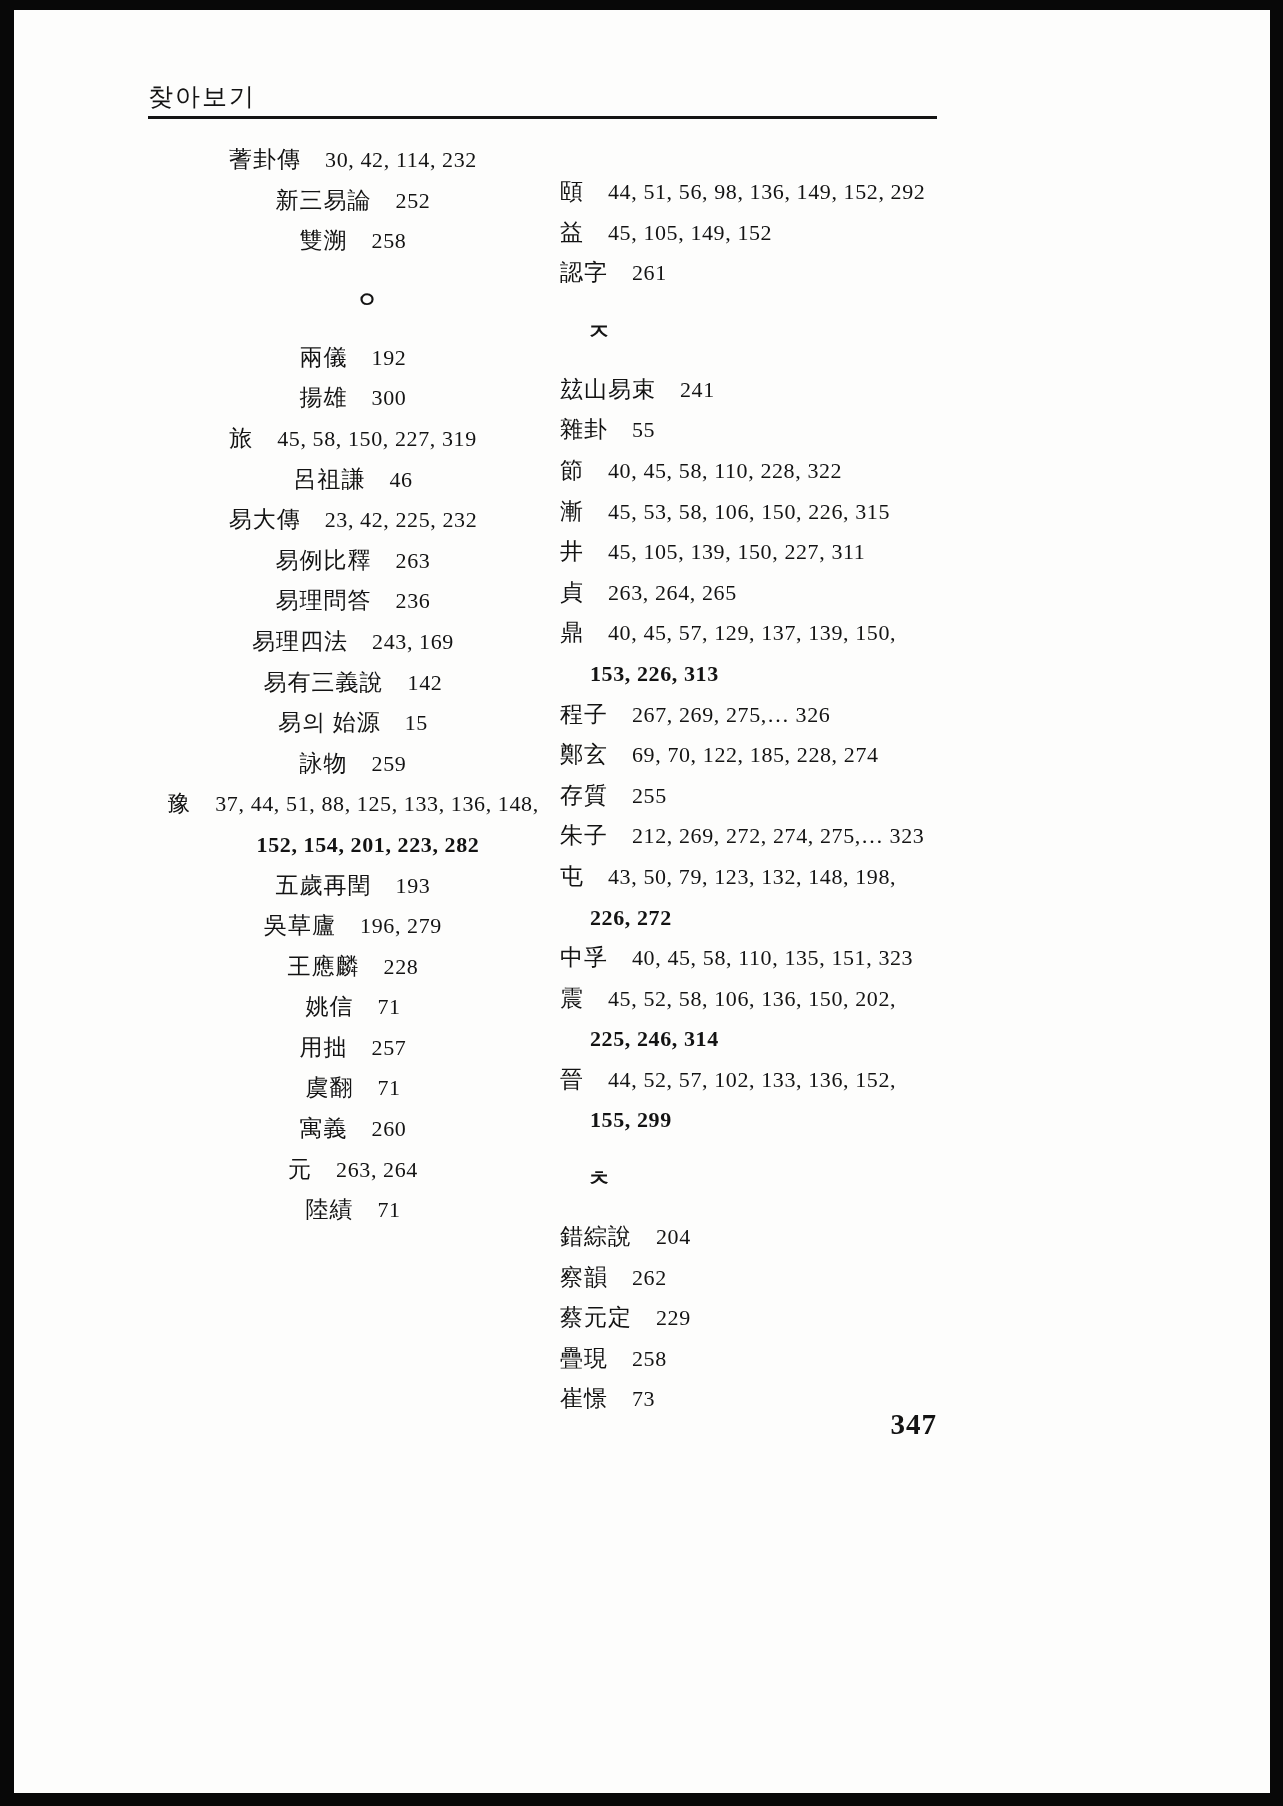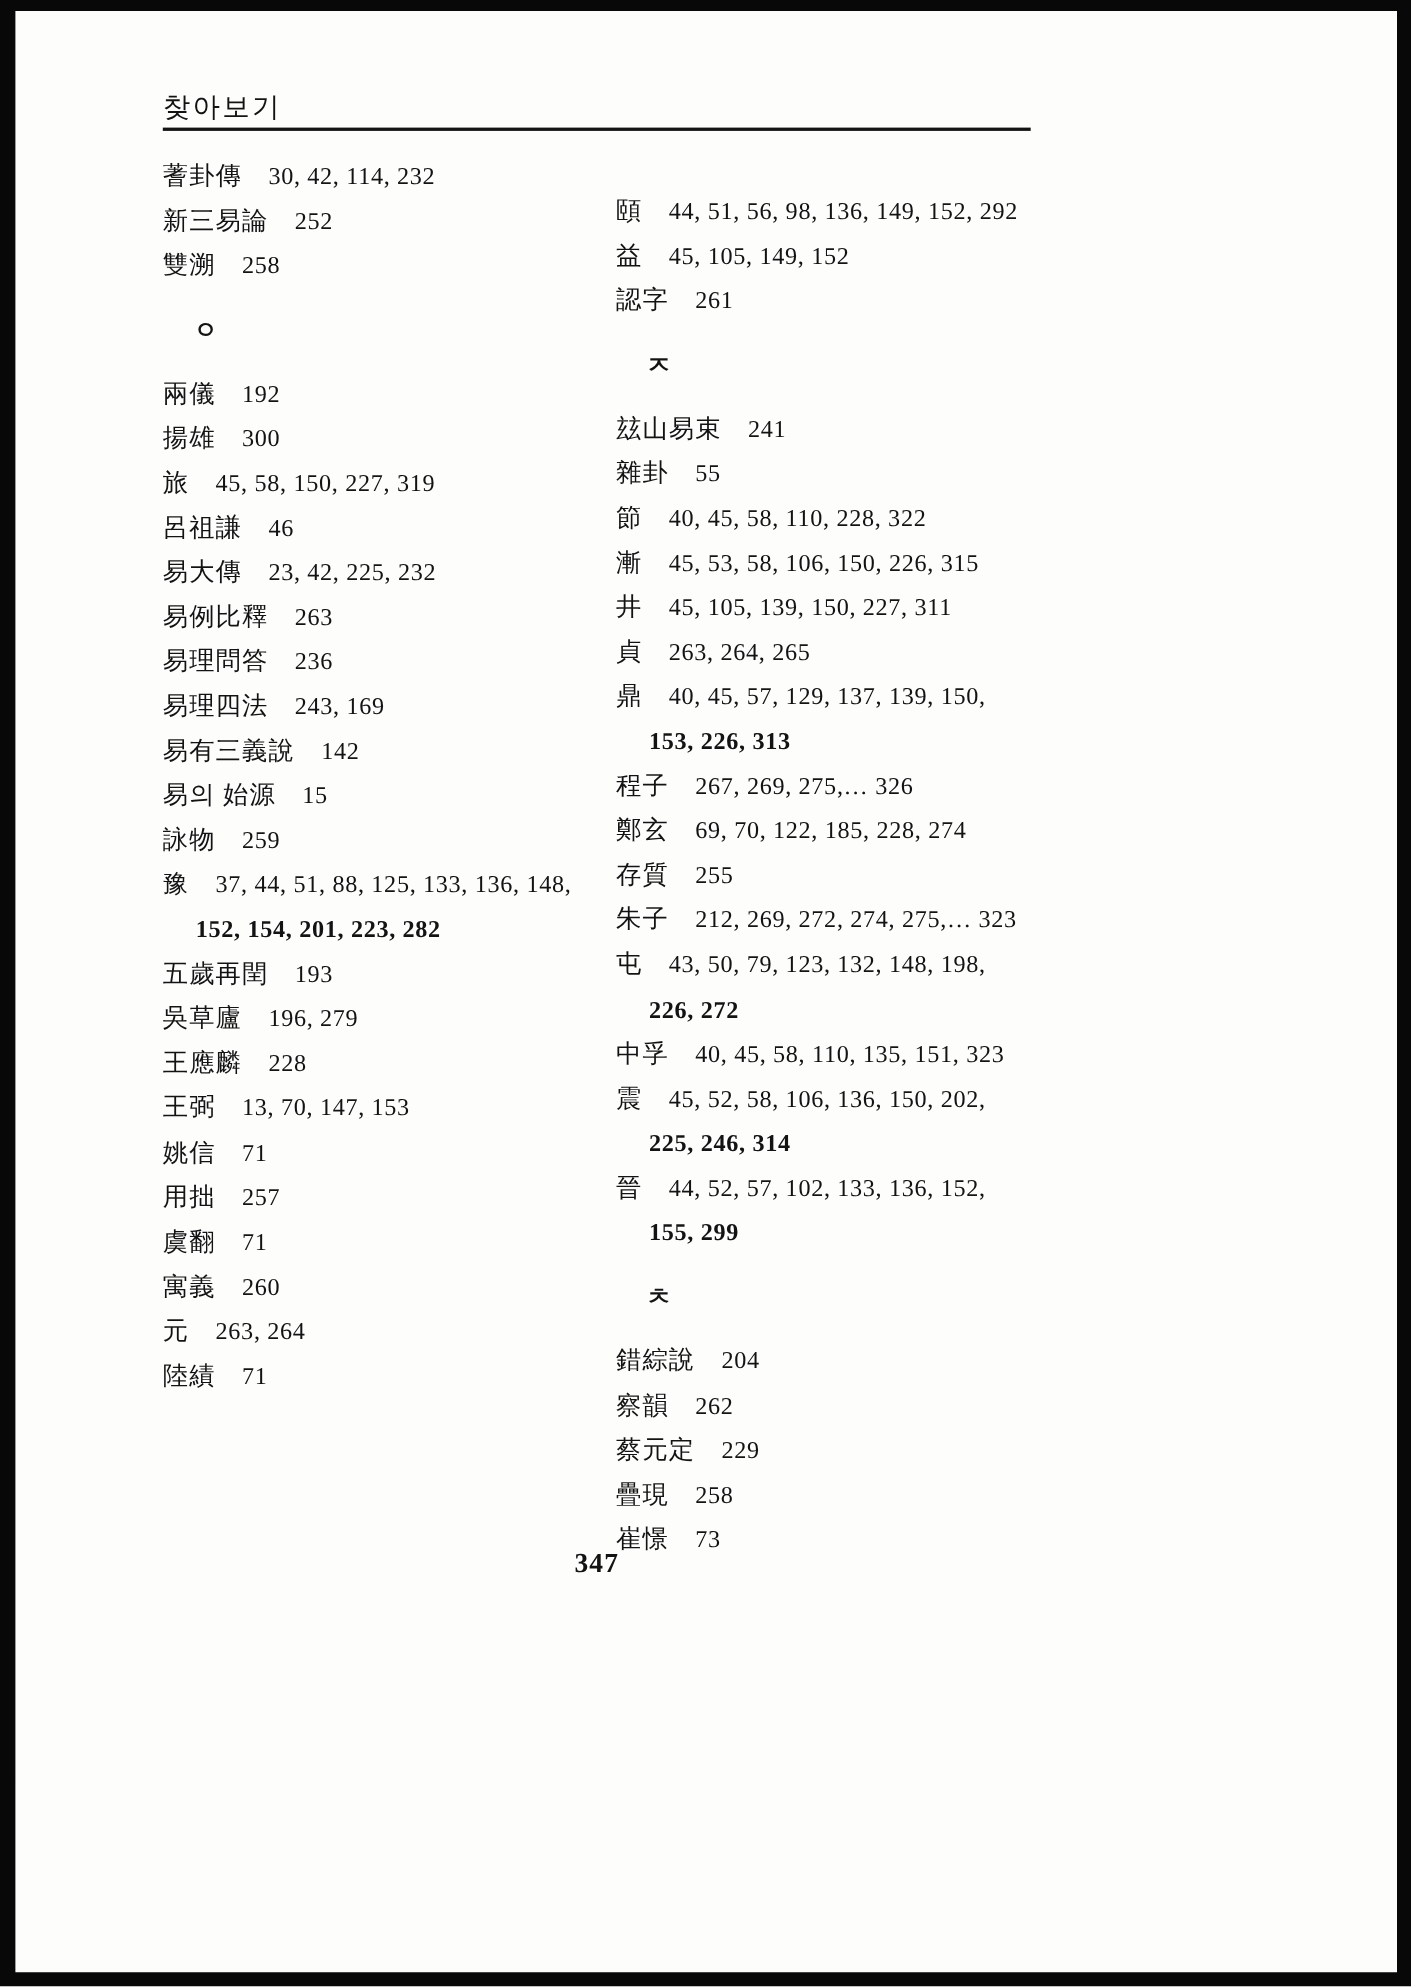--- a/index.html
+++ b/index.html
@@ -41,21 +41,21 @@
     width: 789px;
     height: 3px;
     background: #141414;
   }
   .col {
     position: absolute;
     top: 140px;
     width: 410px;
     white-space: nowrap;
   }
-  .col-left  { left: 148px; }
+  .col-left  { left: 148px; text-align: center; }
   .col-right { left: 560px; margin-top: 32px; }
   .entry {
     line-height: 40.6px;
     height: 40.6px;
     font-size: 23px;
   }
   .entry .term {
     letter-spacing: 1px;
   }
   .entry .pages {
@@ -77,22 +77,22 @@
     margin: 18px 0;
     padding-left: 28px;
     font-size: 22px;
     font-weight: 600;
   }
   .page-number {
     position: absolute;
     top: 1408px;
     left: 148px;
     width: 789px;
-    text-align: center;
-    font-size: 25px;
+    text-align: right;
+    font-size: 29px;
     font-weight: bold;
     letter-spacing: 1px;
   }
 </style>
 </head>
 <body>
 
 <div class="scan-frame"></div>
 
 <div class="page-header">찾아보기</div>
@@ -113,21 +113,20 @@
     <div class="entry"><span class="term">易理問答</span><span class="pages">236</span></div>
     <div class="entry"><span class="term">易理四法</span><span class="pages">243, 169</span></div>
     <div class="entry"><span class="term">易有三義說</span><span class="pages">142</span></div>
     <div class="entry"><span class="term">易의 始源</span><span class="pages">15</span></div>
     <div class="entry"><span class="term">詠物</span><span class="pages">259</span></div>
     <div class="entry"><span class="term">豫</span><span class="pages">37, 44, 51, 88, 125, 133, 136, 148,</span></div>
     <div class="entry-cont">152, 154, 201, 223, 282</div>
     <div class="entry"><span class="term">五歲再閏</span><span class="pages">193</span></div>
     <div class="entry"><span class="term">吳草廬</span><span class="pages">196, 279</span></div>
     <div class="entry"><span class="term">王應麟</span><span class="pages">228</span></div>
-    <div class="entry"><span class="term">王弼</span><span class="pages">13, 70, 147, 153</span></div>
     <div class="entry"><span class="term">姚信</span><span class="pages">71</span></div>
     <div class="entry"><span class="term">用拙</span><span class="pages">257</span></div>
     <div class="entry"><span class="term">虞翻</span><span class="pages">71</span></div>
     <div class="entry"><span class="term">寓義</span><span class="pages">260</span></div>
     <div class="entry"><span class="term">元</span><span class="pages">263, 264</span></div>
     <div class="entry"><span class="term">陸績</span><span class="pages">71</span></div>
   </div>
 
 <div class="col col-right">
     <div class="entry"><span class="term">頤</span><span class="pages">44, 51, 56, 98, 136, 149, 152, 292</span></div>

